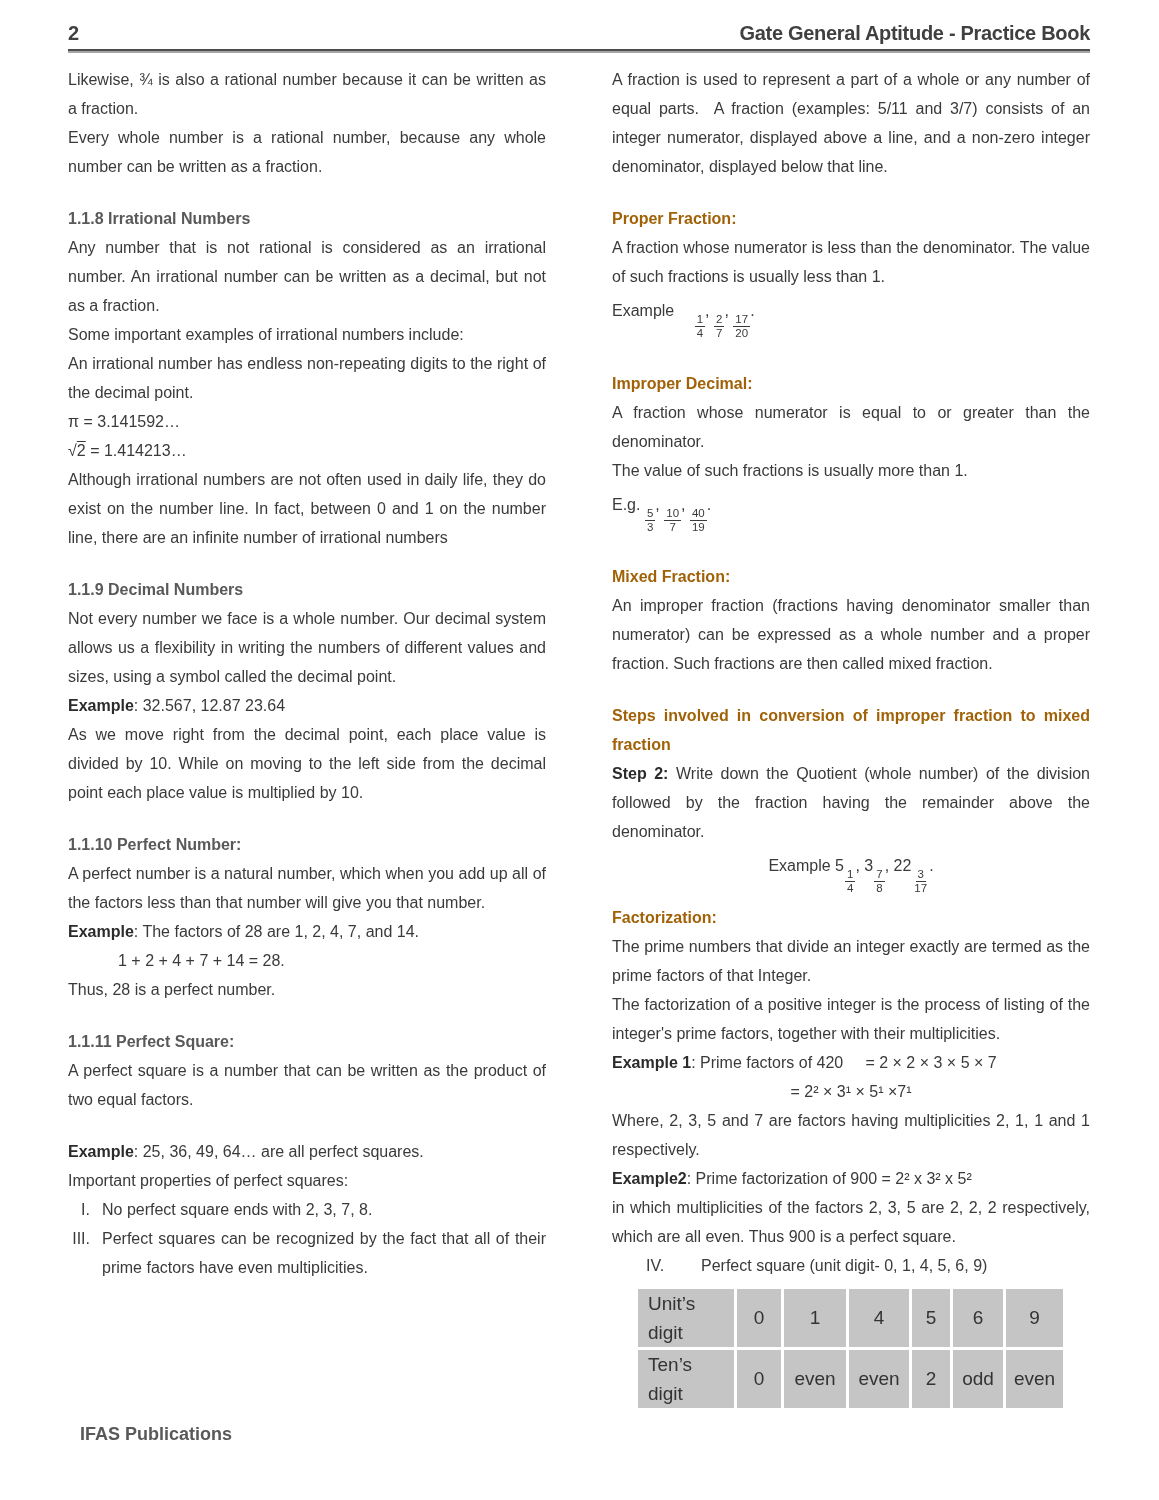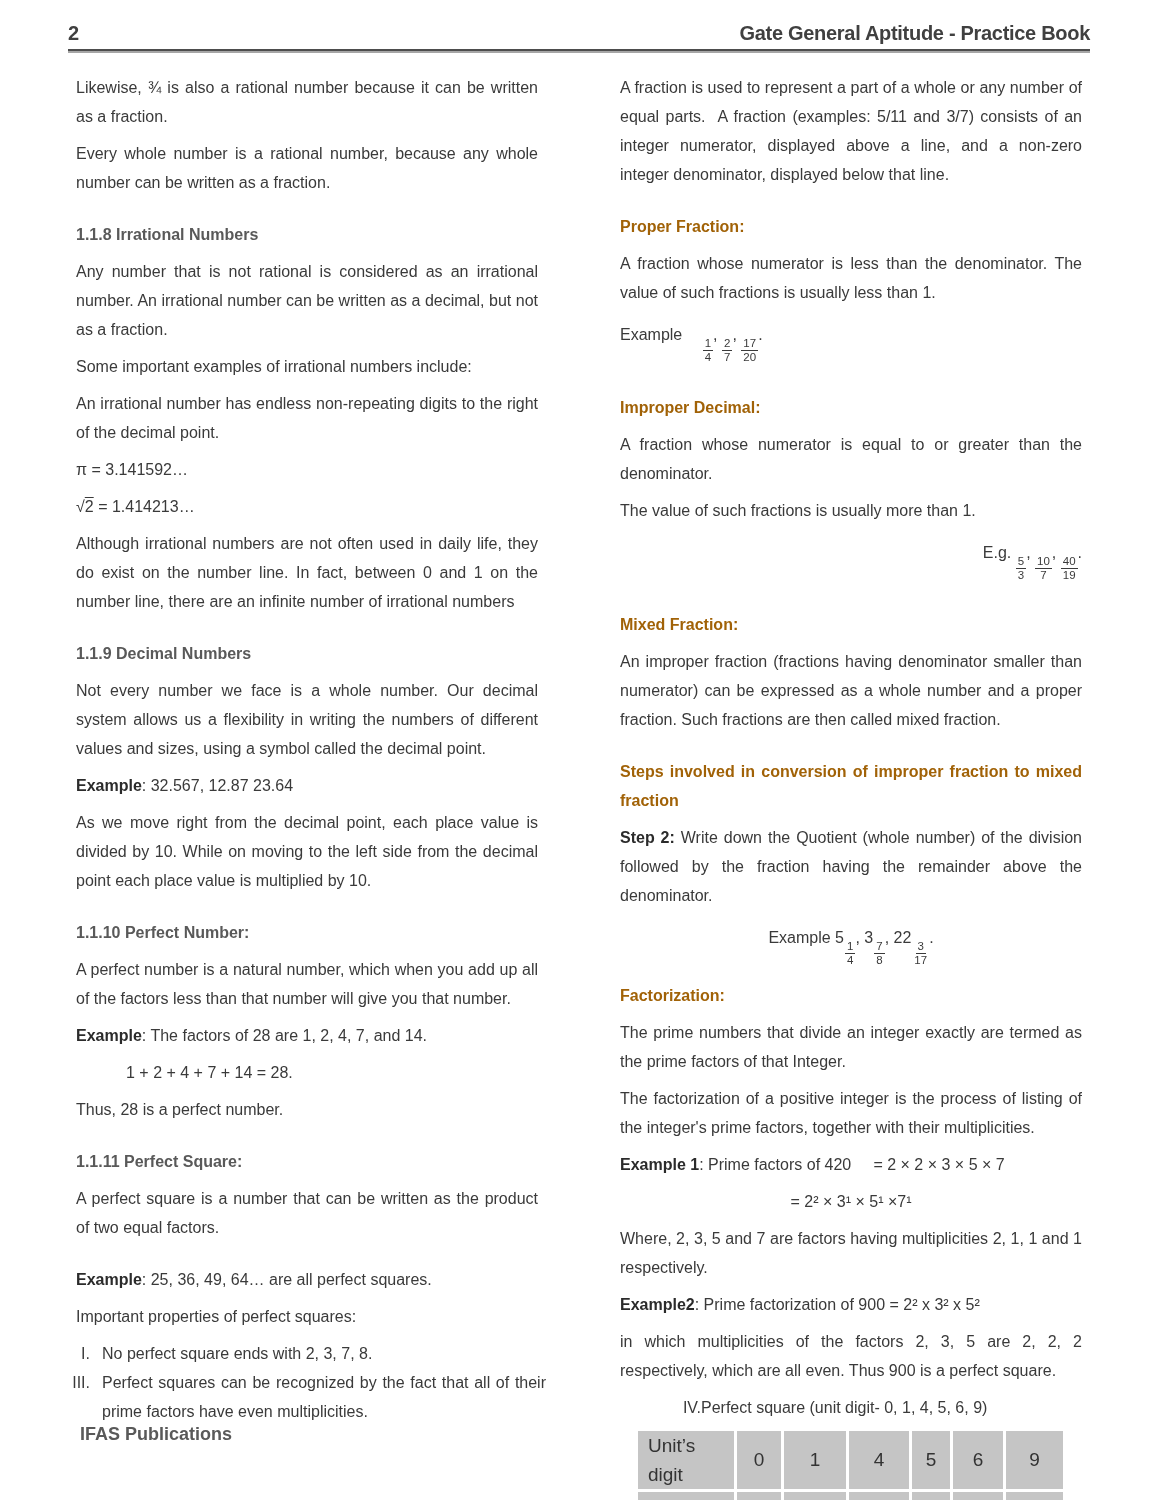--- a/index.html
+++ b/index.html
@@ -17,52 +17,52 @@
   .header {
     display: flex; justify-content: space-between; align-items: baseline;
     font-size: 20px; font-weight: 700; color: #404040; letter-spacing: -0.3px;
   }
   .rule { margin-top: 4px; height: 4px;
     background: linear-gradient(to bottom, #4d4d4d 0 45%, #a6a6a6 45% 100%); }
 
   .columns { display: flex; gap: 66px; margin-top: 12px; }
   .col { width: 478px; font-size: 16px; line-height: 29px; }
 
-  p { margin: 8px; }
+  p { margin: 0; }
   .j { text-align: justify; }
   .line { text-align: left; }
   .sec { margin-top: 23px; }
   .tight { margin-top: 2px; }
   .mt { margin-top: 23px; }
 
   .heading { font-weight: 700; color: #595959; }
   .bheading { font-weight: 700; color: #a16207; }
   .lbl { font-weight: 700; color: #2b2b2b; }
 
   .indent50 { padding-left: 50px; }
-  .indent62 { padding-left: 62px; text-align: right; }
+  .indent62 { padding-left: 62px; }
   .center { text-align: center; }
   .ovl { text-decoration: overline; }
 
   .frac {
     display: inline-flex; flex-direction: column; align-items: center;
     vertical-align: -0.62em; line-height: 1.15; font-size: 11.5px; font-weight: 400;
   }
   .frac .fn { border-bottom: 1px solid #3a3a3a; padding: 0 2px; }
   .frac .fd { padding: 0 2px; }
   .fracline { padding: 5px 0; }
   .xlabel { margin-right: 16px; }
   .mnum { white-space: nowrap; }
   .mnum .frac { margin-left: 1px; }
 
   .ritem { display: flex; }
   .rnum { flex: 0 0 34px; text-align: right; padding-right: 12px; }
   .rtext { flex: 1; text-align: justify; }
 
-  .item4 { display: flex; padding-left: 34px; text-align: right; }
+  .item4 { display: flex; padding-left: 34px; }
   .item4 .inum { flex: 0 0 55px; }
 
   .ptable { border-collapse: separate; border-spacing: 3px; margin: 6px 0 0 23px; font-size: 19px; }
   .ptable td { background: #c5c5c5; height: 26px; text-align: center; color: #333333; padding: 0 6px; }
   .ptable td.lab { text-align: left; padding-left: 10px; }
 
   .footer { position: absolute; left: 80px; top: 1424px; font-weight: 700; color: #595959; font-size: 18px; }
 </style>
 </head>
 <body>

